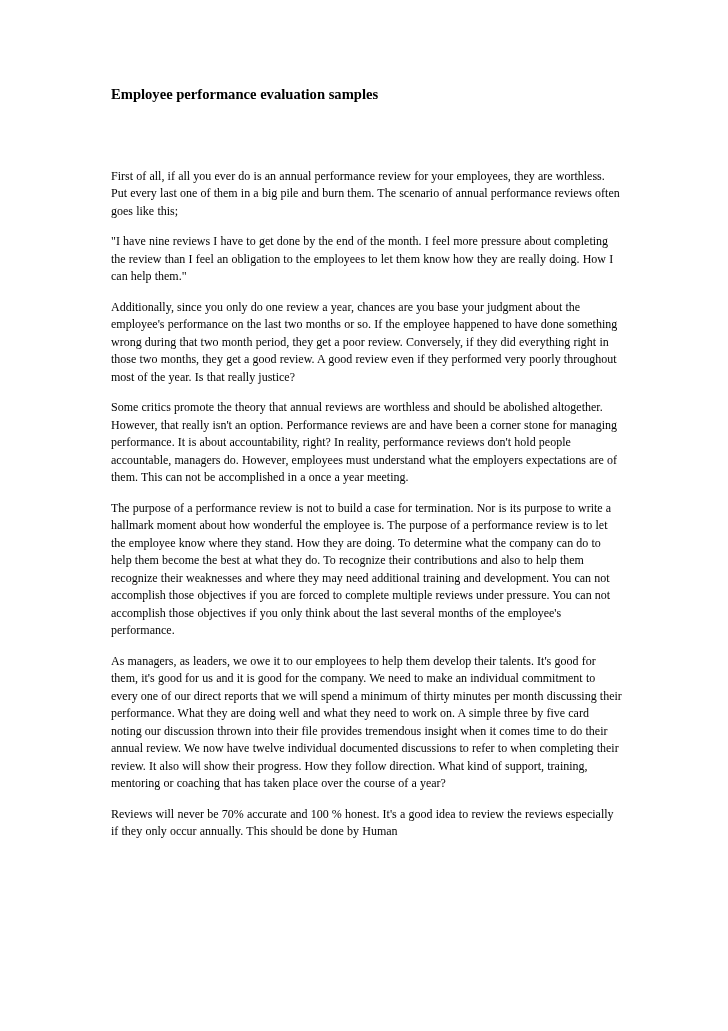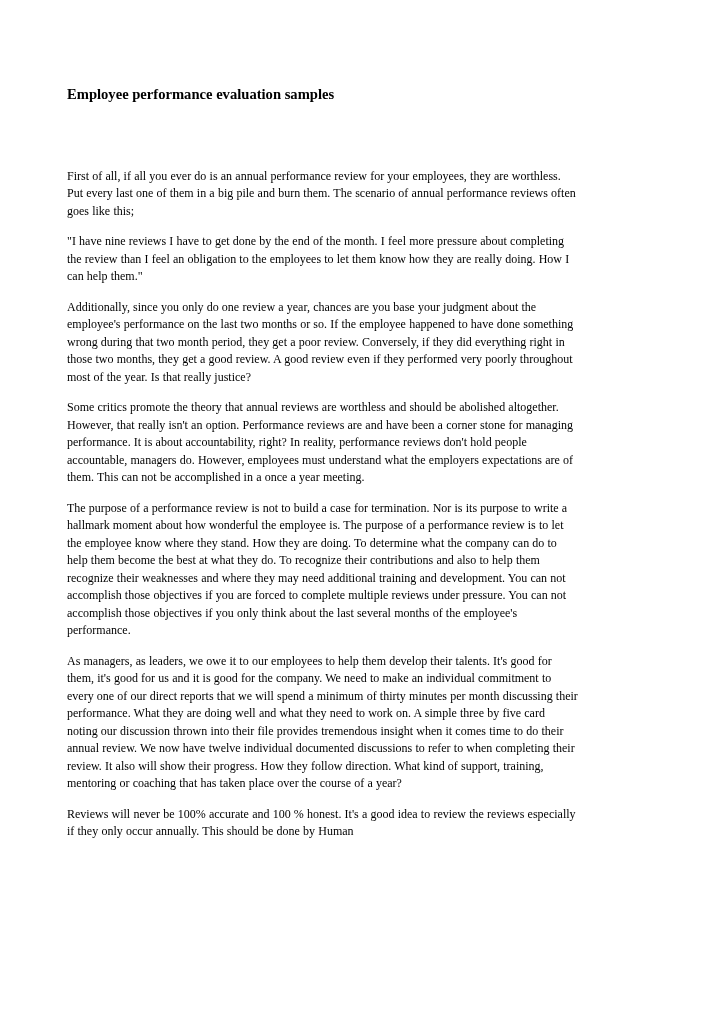--- a/index.html
+++ b/index.html
@@ -11,21 +11,21 @@
     width: 728px;
     height: 1031px;
     overflow: hidden;
     font-family: "Liberation Serif", "DejaVu Serif", serif;
     color: #000000;
   }
   .doc-page {
     box-sizing: border-box;
     width: 728px;
     height: 1031px;
-    padding: 86px 106px 0 67px;
+    padding: 86px 106px 0 111px;
     background: #ffffff;
   }
   .doc-title {
     font-size: 14.6px;
     line-height: 17.5px;
     font-weight: bold;
     margin: 0 0 64px 0;
   }
   .doc-body p {
     font-size: 12px;
@@ -40,15 +40,15 @@
 
 <div class="doc-page">
   <h1 class="doc-title">Employee performance evaluation samples</h1>
   <div class="doc-body" id="doc-body">
       <p>First of all, if all you ever do is an annual performance review for your employees, they are worthless. Put every last one of them in a big pile and burn them. The scenario of annual performance reviews often goes like this;</p>
       <p>"I have nine reviews I have to get done by the end of the month. I feel more pressure about completing the review than I feel an obligation to the employees to let them know how they are really doing. How I can help them."</p>
       <p>Additionally, since you only do one review a year, chances are you base your judgment about the employee's performance on the last two months or so. If the employee happened to have done something wrong during that two month period, they get a poor review. Conversely, if they did everything right in those two months, they get a good review. A good review even if they performed very poorly throughout most of the year. Is that really justice?</p>
       <p>Some critics promote the theory that annual reviews are worthless and should be abolished altogether. However, that really isn't an option. Performance reviews are and have been a corner stone for managing performance. It is about accountability, right? In reality, performance reviews don't hold people accountable, managers do. However, employees must understand what the employers expectations are of them. This can not be accomplished in a once a year meeting.</p>
       <p>The purpose of a performance review is not to build a case for termination. Nor is its purpose to write a hallmark moment about how wonderful the employee is. The purpose of a performance review is to let the employee know where they stand. How they are doing. To determine what the company can do to help them become the best at what they do. To recognize their contributions and also to help them recognize their weaknesses and where they may need additional training and development. You can not accomplish those objectives if you are forced to complete multiple reviews under pressure. You can not accomplish those objectives if you only think about the last several months of the employee's performance.</p>
       <p>As managers, as leaders, we owe it to our employees to help them develop their talents. It's good for them, it's good for us and it is good for the company. We need to make an individual commitment to every one of our direct reports that we will spend a minimum of thirty minutes per month discussing their performance. What they are doing well and what they need to work on. A simple three by five card noting our discussion thrown into their file provides tremendous insight when it comes time to do their annual review. We now have twelve individual documented discussions to refer to when completing their review. It also will show their progress. How they follow direction. What kind of support, training, mentoring or coaching that has taken place over the course of a year?</p>
-      <p>Reviews will never be 100% accurate and 100 % honest. It's a good idea to review the reviews especially if they only occur annually. This should be done by Human</p>
+      <p>Reviews will never be 70% accurate and 100 % honest. It's a good idea to review the reviews especially if they only occur annually. This should be done by Human</p>
     </div>
 </div>
 
 </body></html>

